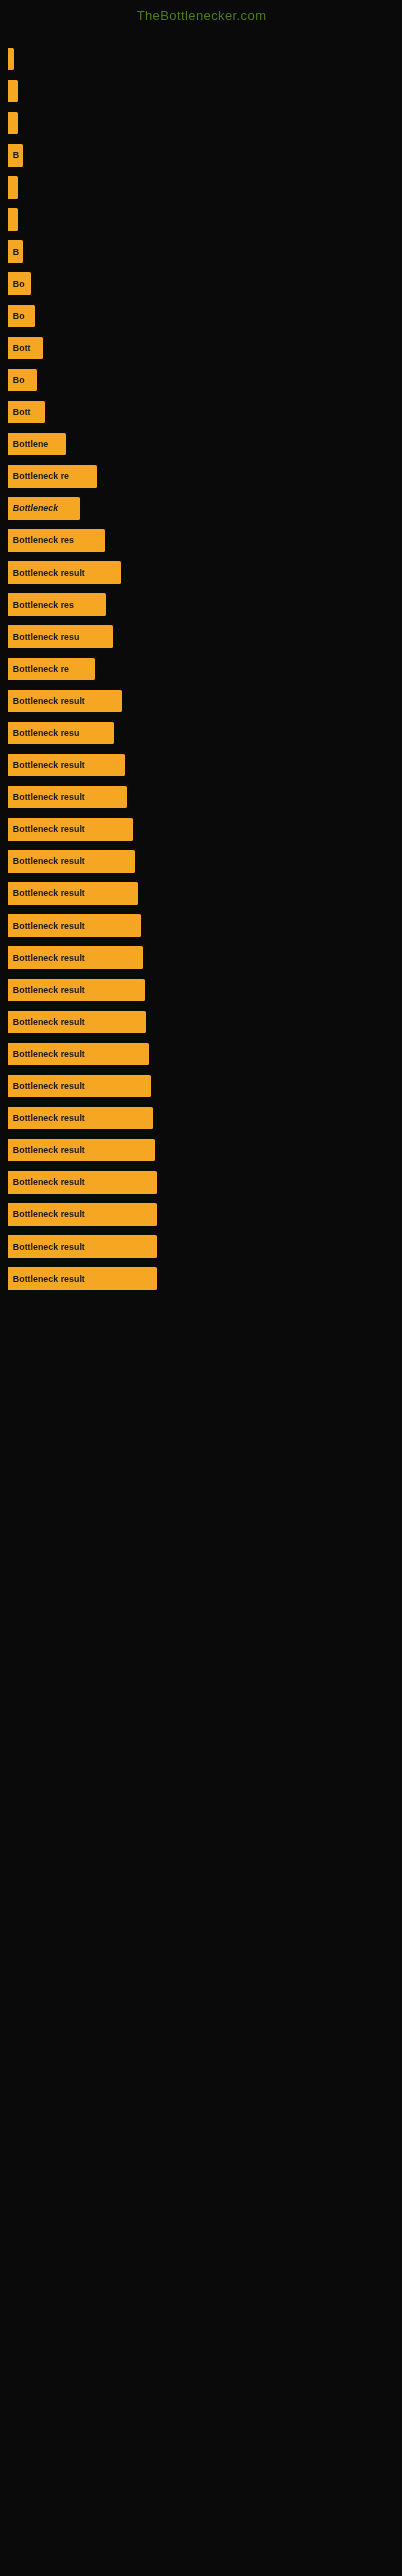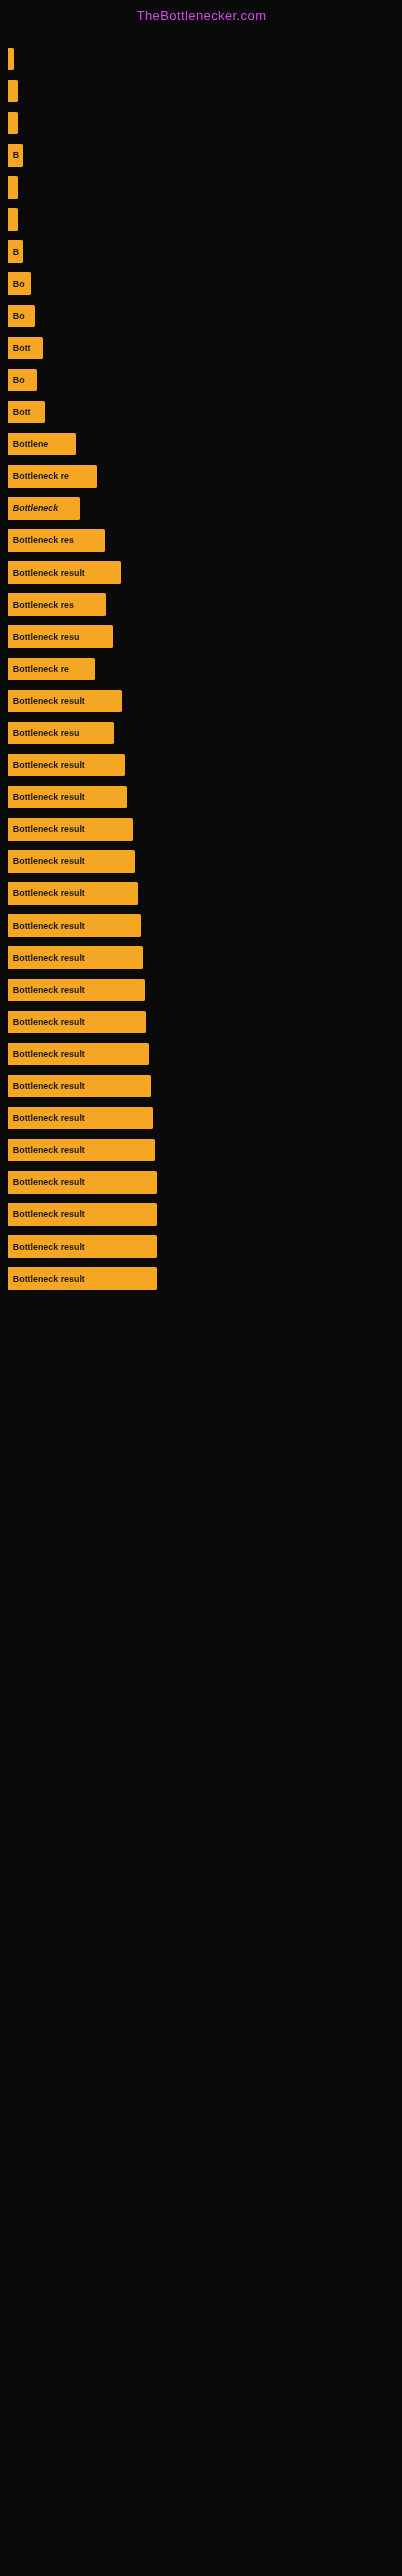--- a/index.html
+++ b/index.html
@@ -10,21 +10,21 @@
 
     body {
       background-color: #0a0a0a;
       width: 403px;
       min-height: 2576px;
       font-family: Arial, sans-serif;
       overflow-x: hidden;
     }
 
     .site-title {
-      color: #d946ef;
+      color: #4d7c0f;
       font-size: 13px;
       text-align: center;
       padding: 8px 0 12px 0;
       letter-spacing: 0.4px;
     }
 
     .bars-container {
       display: flex;
       flex-direction: column;
       padding: 8px 0;
@@ -116,21 +116,21 @@
       <div class="bar" style="width: 29px;">
         <span>Bo</span>
       </div>
     </div>
     <div class="bar-row">
       <div class="bar" style="width: 37px;">
         <span>Bott</span>
       </div>
     </div>
     <div class="bar-row">
-      <div class="bar" style="width: 68px;">
+      <div class="bar" style="width: 58px;">
         <span>Bottlene</span>
       </div>
     </div>
     <div class="bar-row">
       <div class="bar" style="width: 89px;">
         <span>Bottleneck re</span>
       </div>
     </div>
     <div class="bar-row">
       <div class="bar" style="width: 72px; font-style: italic;">

